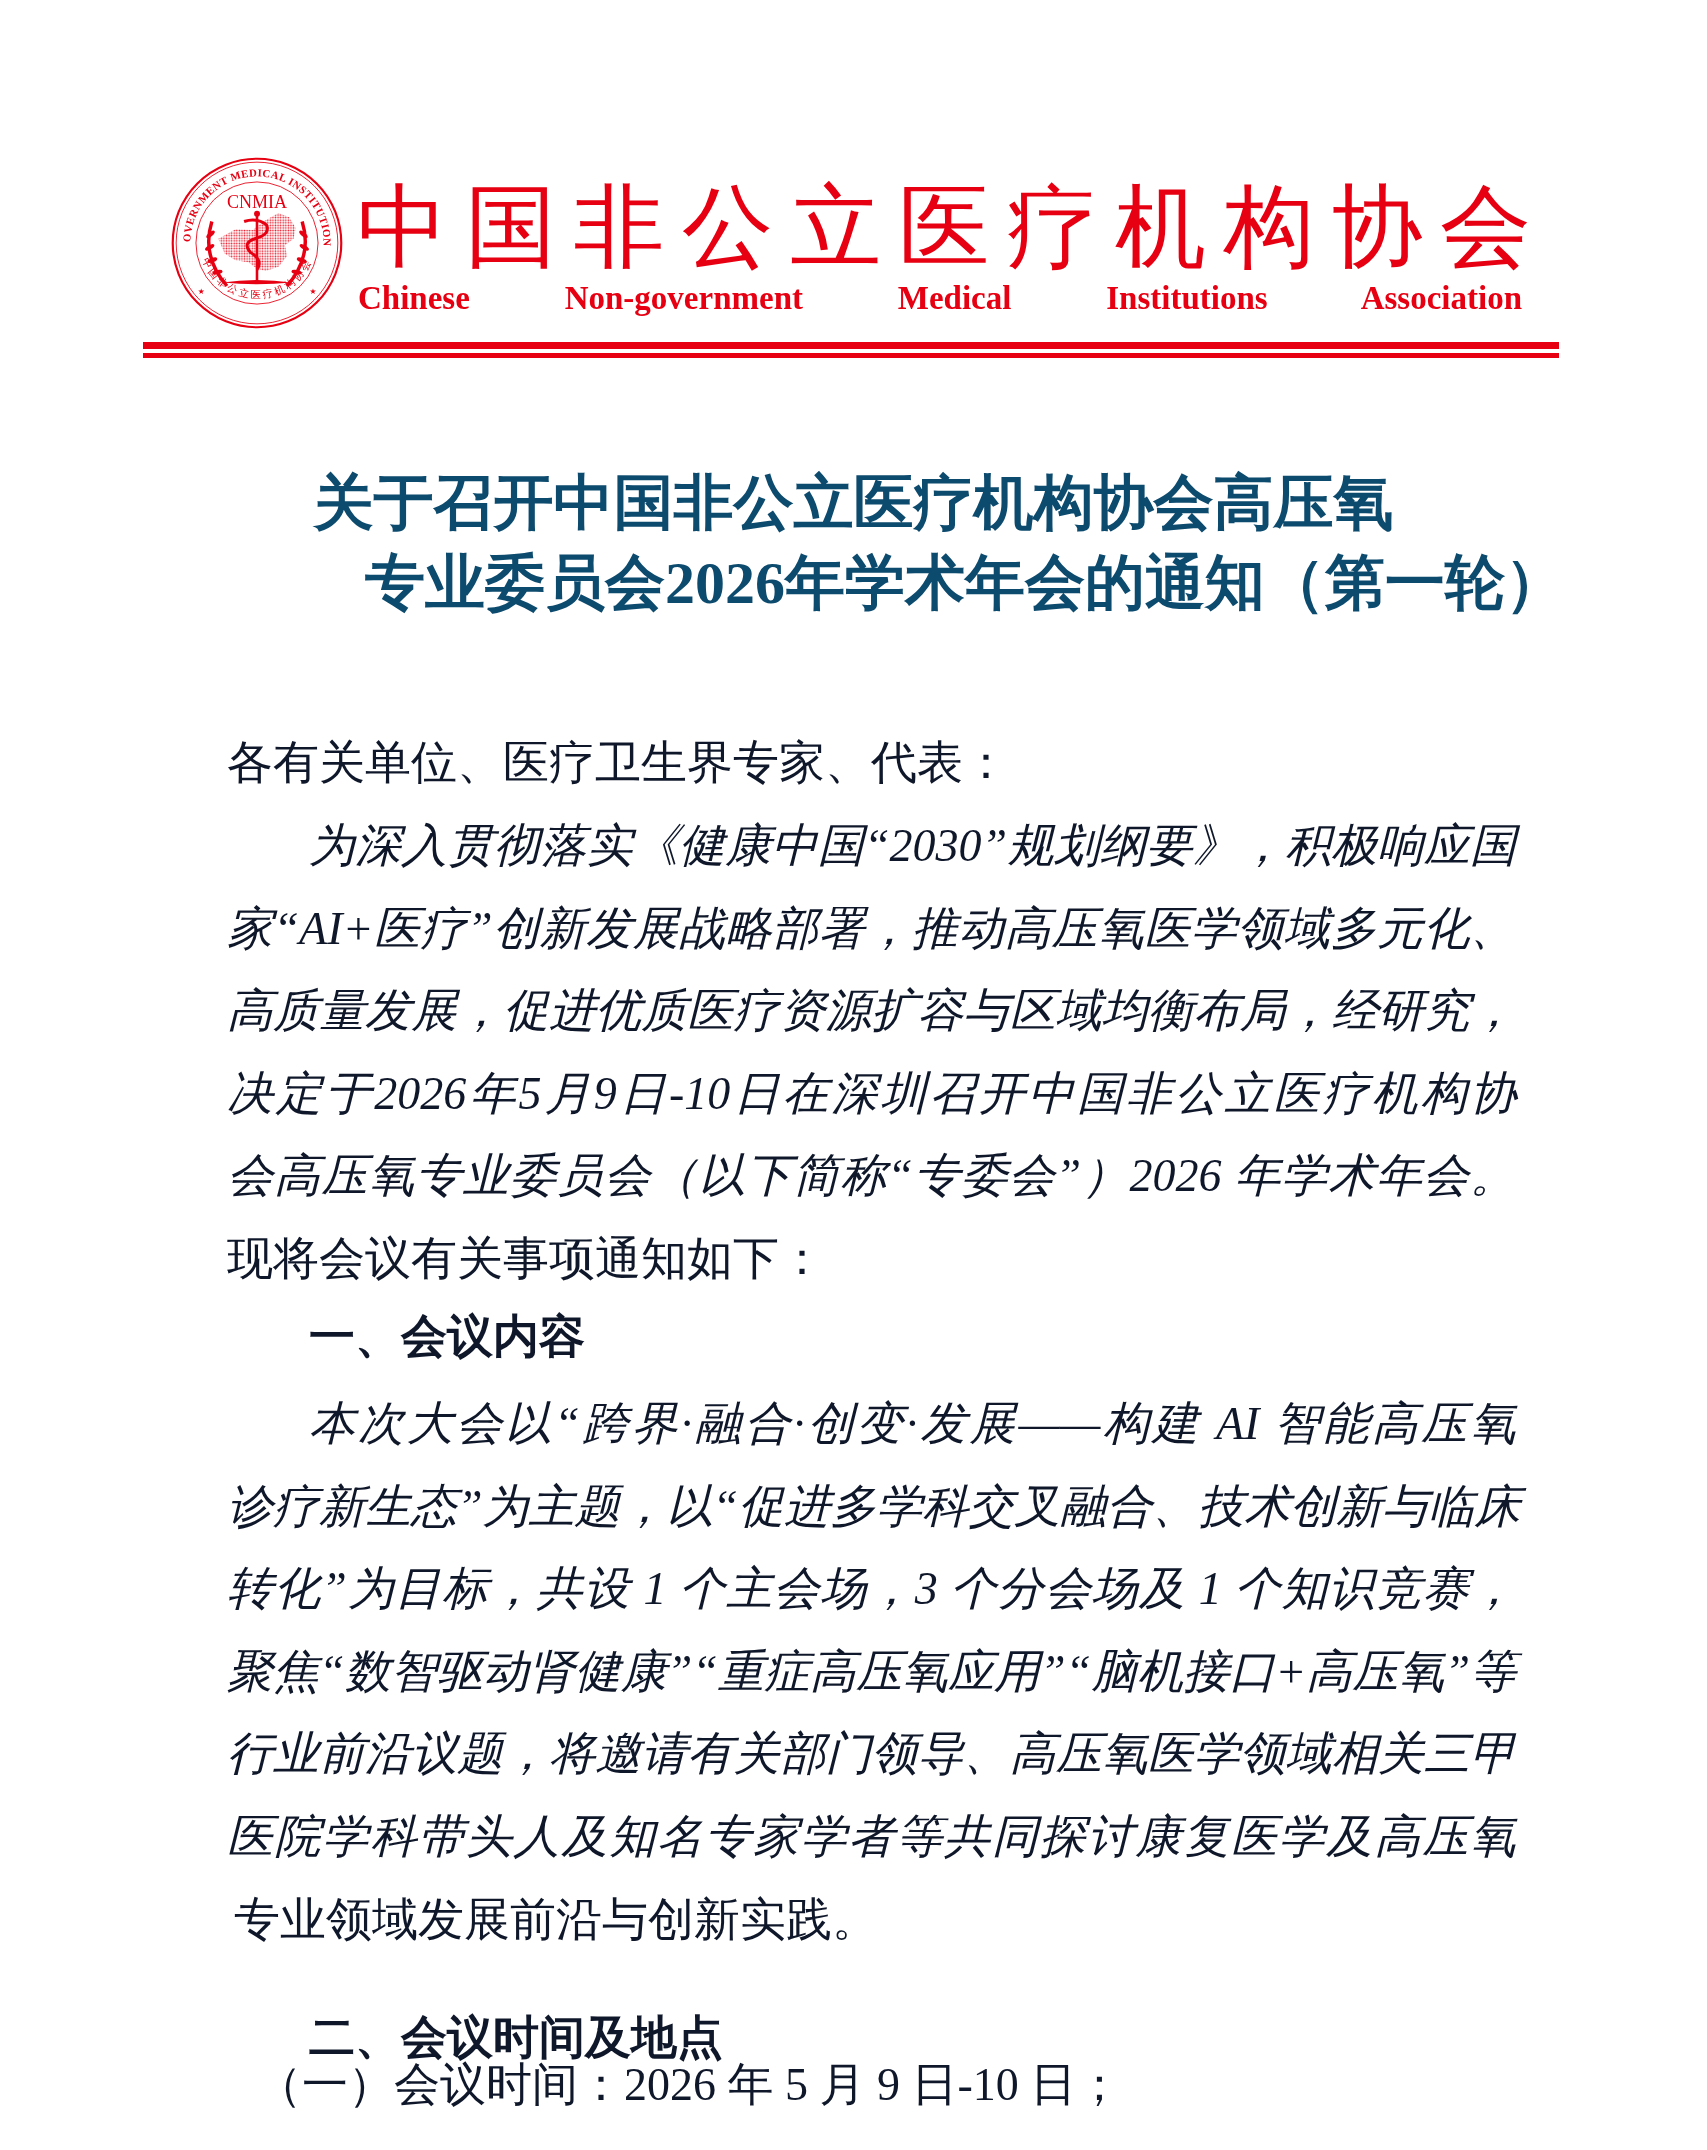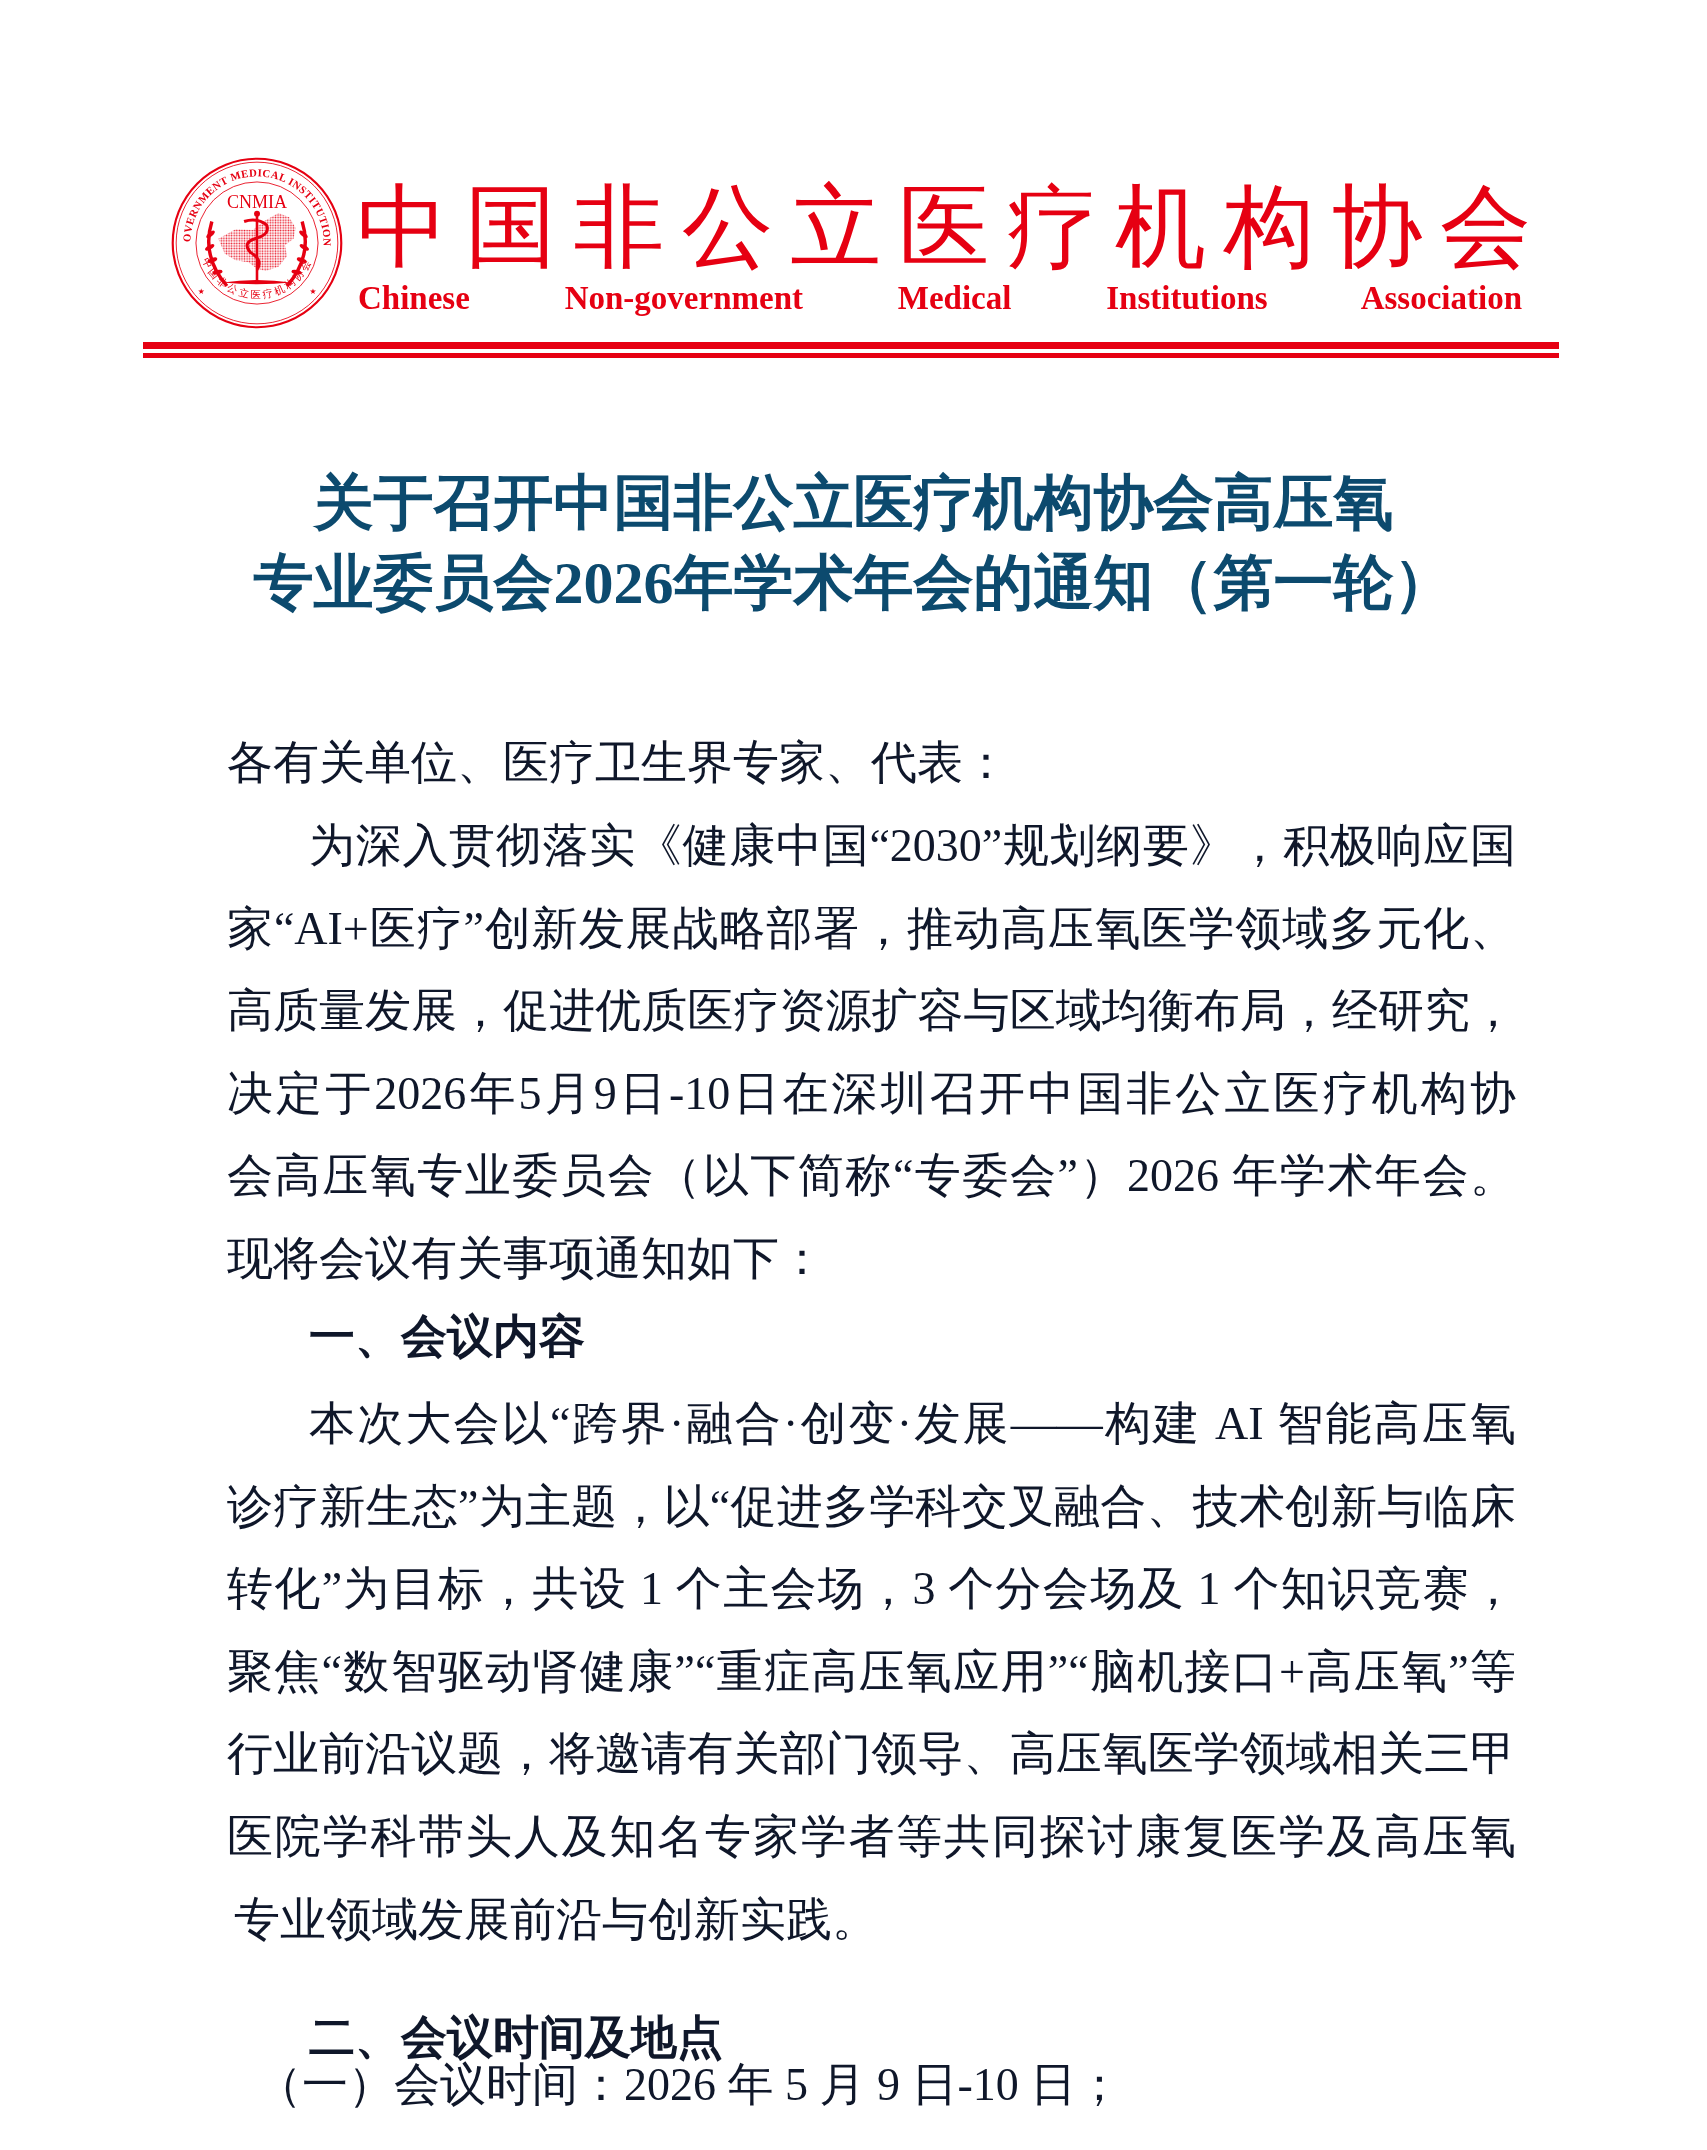--- a/index.html
+++ b/index.html
@@ -24,29 +24,29 @@
   .hdr-thick { left:143px; top:342px; width:1416px; height:6.9px; }
   .hdr-thin  { left:143px; top:353px; width:1416px; height:4.7px; }
 
   
   .title {
     left:142px; width:1423px; text-align:center;
     font-family:"Liberation Serif","DejaVu Serif",serif; font-weight:bold;
     font-size:60px; line-height:80px; color:#0c4a6e; white-space:nowrap;
   }
   .title-1 { top:463px; }
-  .title-2 { top:543px; }
+  .title-2 { top:543px;text-align:right; }
 
   
   .line {
     left:227px; width:1289px; height:83px;
     font-family:"Liberation Serif","DejaVu Serif",serif;
     font-size:46px; line-height:83px; color:#0f172a; white-space:nowrap;
   }
-  .just { text-align:justify; text-align-last:justify; }
+  .just { text-align:justify; text-align-last:justify;font-style:italic; }
   .indent2 { left:309px; width:1207px; }
   .indent1 { left:256px; }
   .heading {
     font-family:Liberation Mono, monospace; font-weight:bold;
   }
 </style>
 </head>
 <body>
 
 <div class="abs logo">

